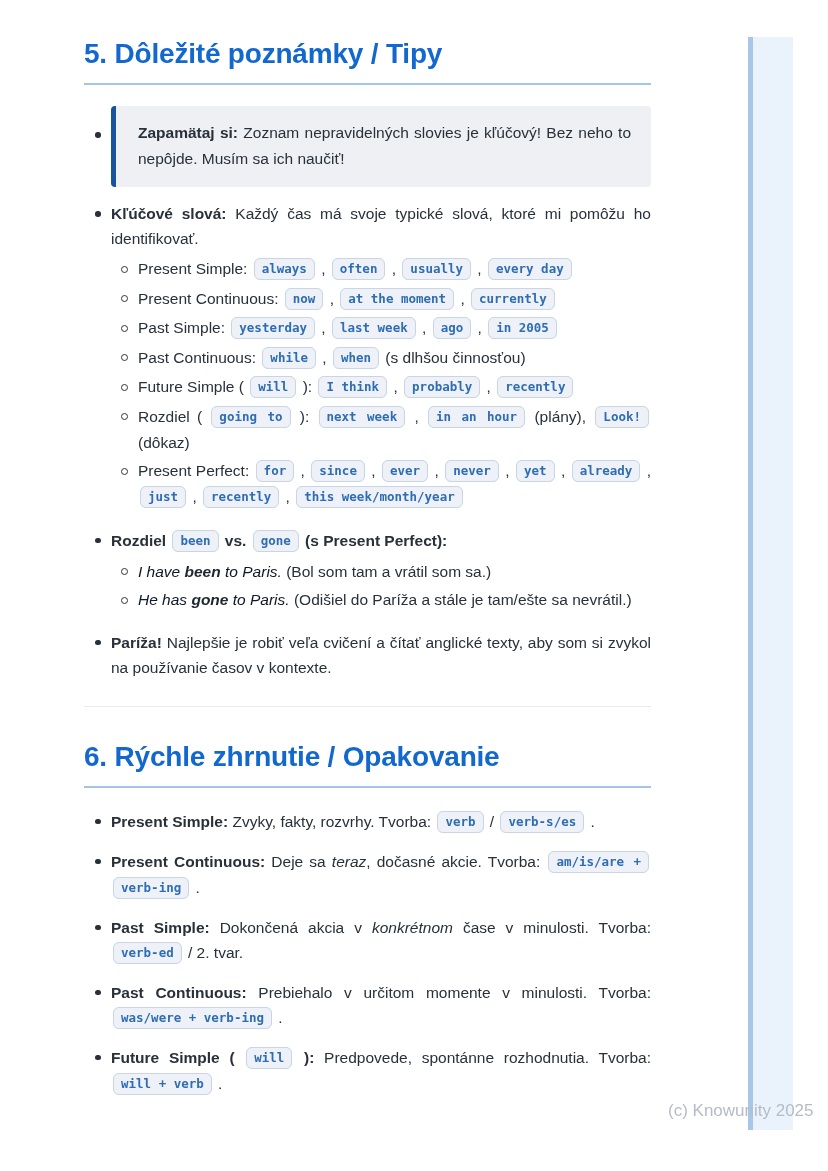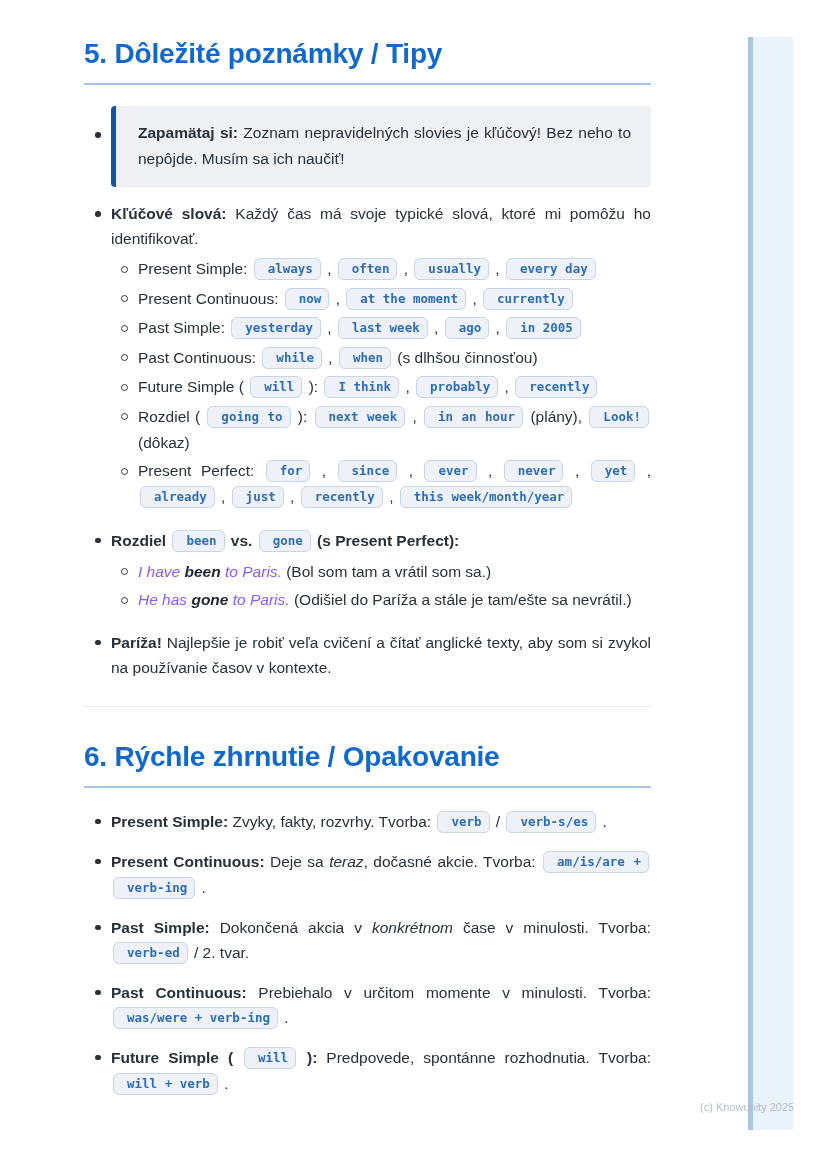--- a/index.html
+++ b/index.html
@@ -14,22 +14,22 @@
   .side-strip{
     position:absolute;
     left:748px;top:37px;
     width:40px;height:1093px;
     background:#eaf2fb;
     border-left:5px solid #a9c6e8;
     z-index:1;
   }
   .footer{
     position:absolute;
-    left:700px;top:1101px;
-    font-size:11px;
+    left:668px;top:1101px;
+    font-size:17px;
     color:#b5bcc8;
     z-index:3;
     white-space:nowrap;
   }
   .content{
     position:absolute;
     left:84px;top:0;
     width:567px;
     padding-top:38px;
     z-index:2;
@@ -70,31 +70,31 @@
   .sub-list{margin-top:5px;}
   .callout{
     background:#eef0f3;
     border-left:5px solid #19539e;
     border-radius:4px;
     padding:14px 20px 15px 22px;
   }
   .callout .li-text{line-height:26px;}
   .run-b{font-weight:bold;}
   .run-it{font-style:italic;}
-  .run-i{font-style:italic;color:#8b5cf6;}
+  .run-i{font-style:italic;color:#0f172a;}
   .run-bi{font-style:italic;font-weight:bold;color:#1f2630;}
   .chip{
     font-family:"DejaVu Sans Mono",monospace;
     font-weight:bold;
     font-size:12.5px;
     color:#2e6db4;
     background:#eef2f8;
     border:1px solid #c9d5e3;
     border-radius:6px;
-    padding:2px 7px 3px 13px;
+    padding:2px 7px 3px 7px;
     margin:0 2px;
     position:relative;
     top:-1px;
     box-decoration-break:clone;
     -webkit-box-decoration-break:clone;
   }
 </style>
 </head>
 <body>
 

